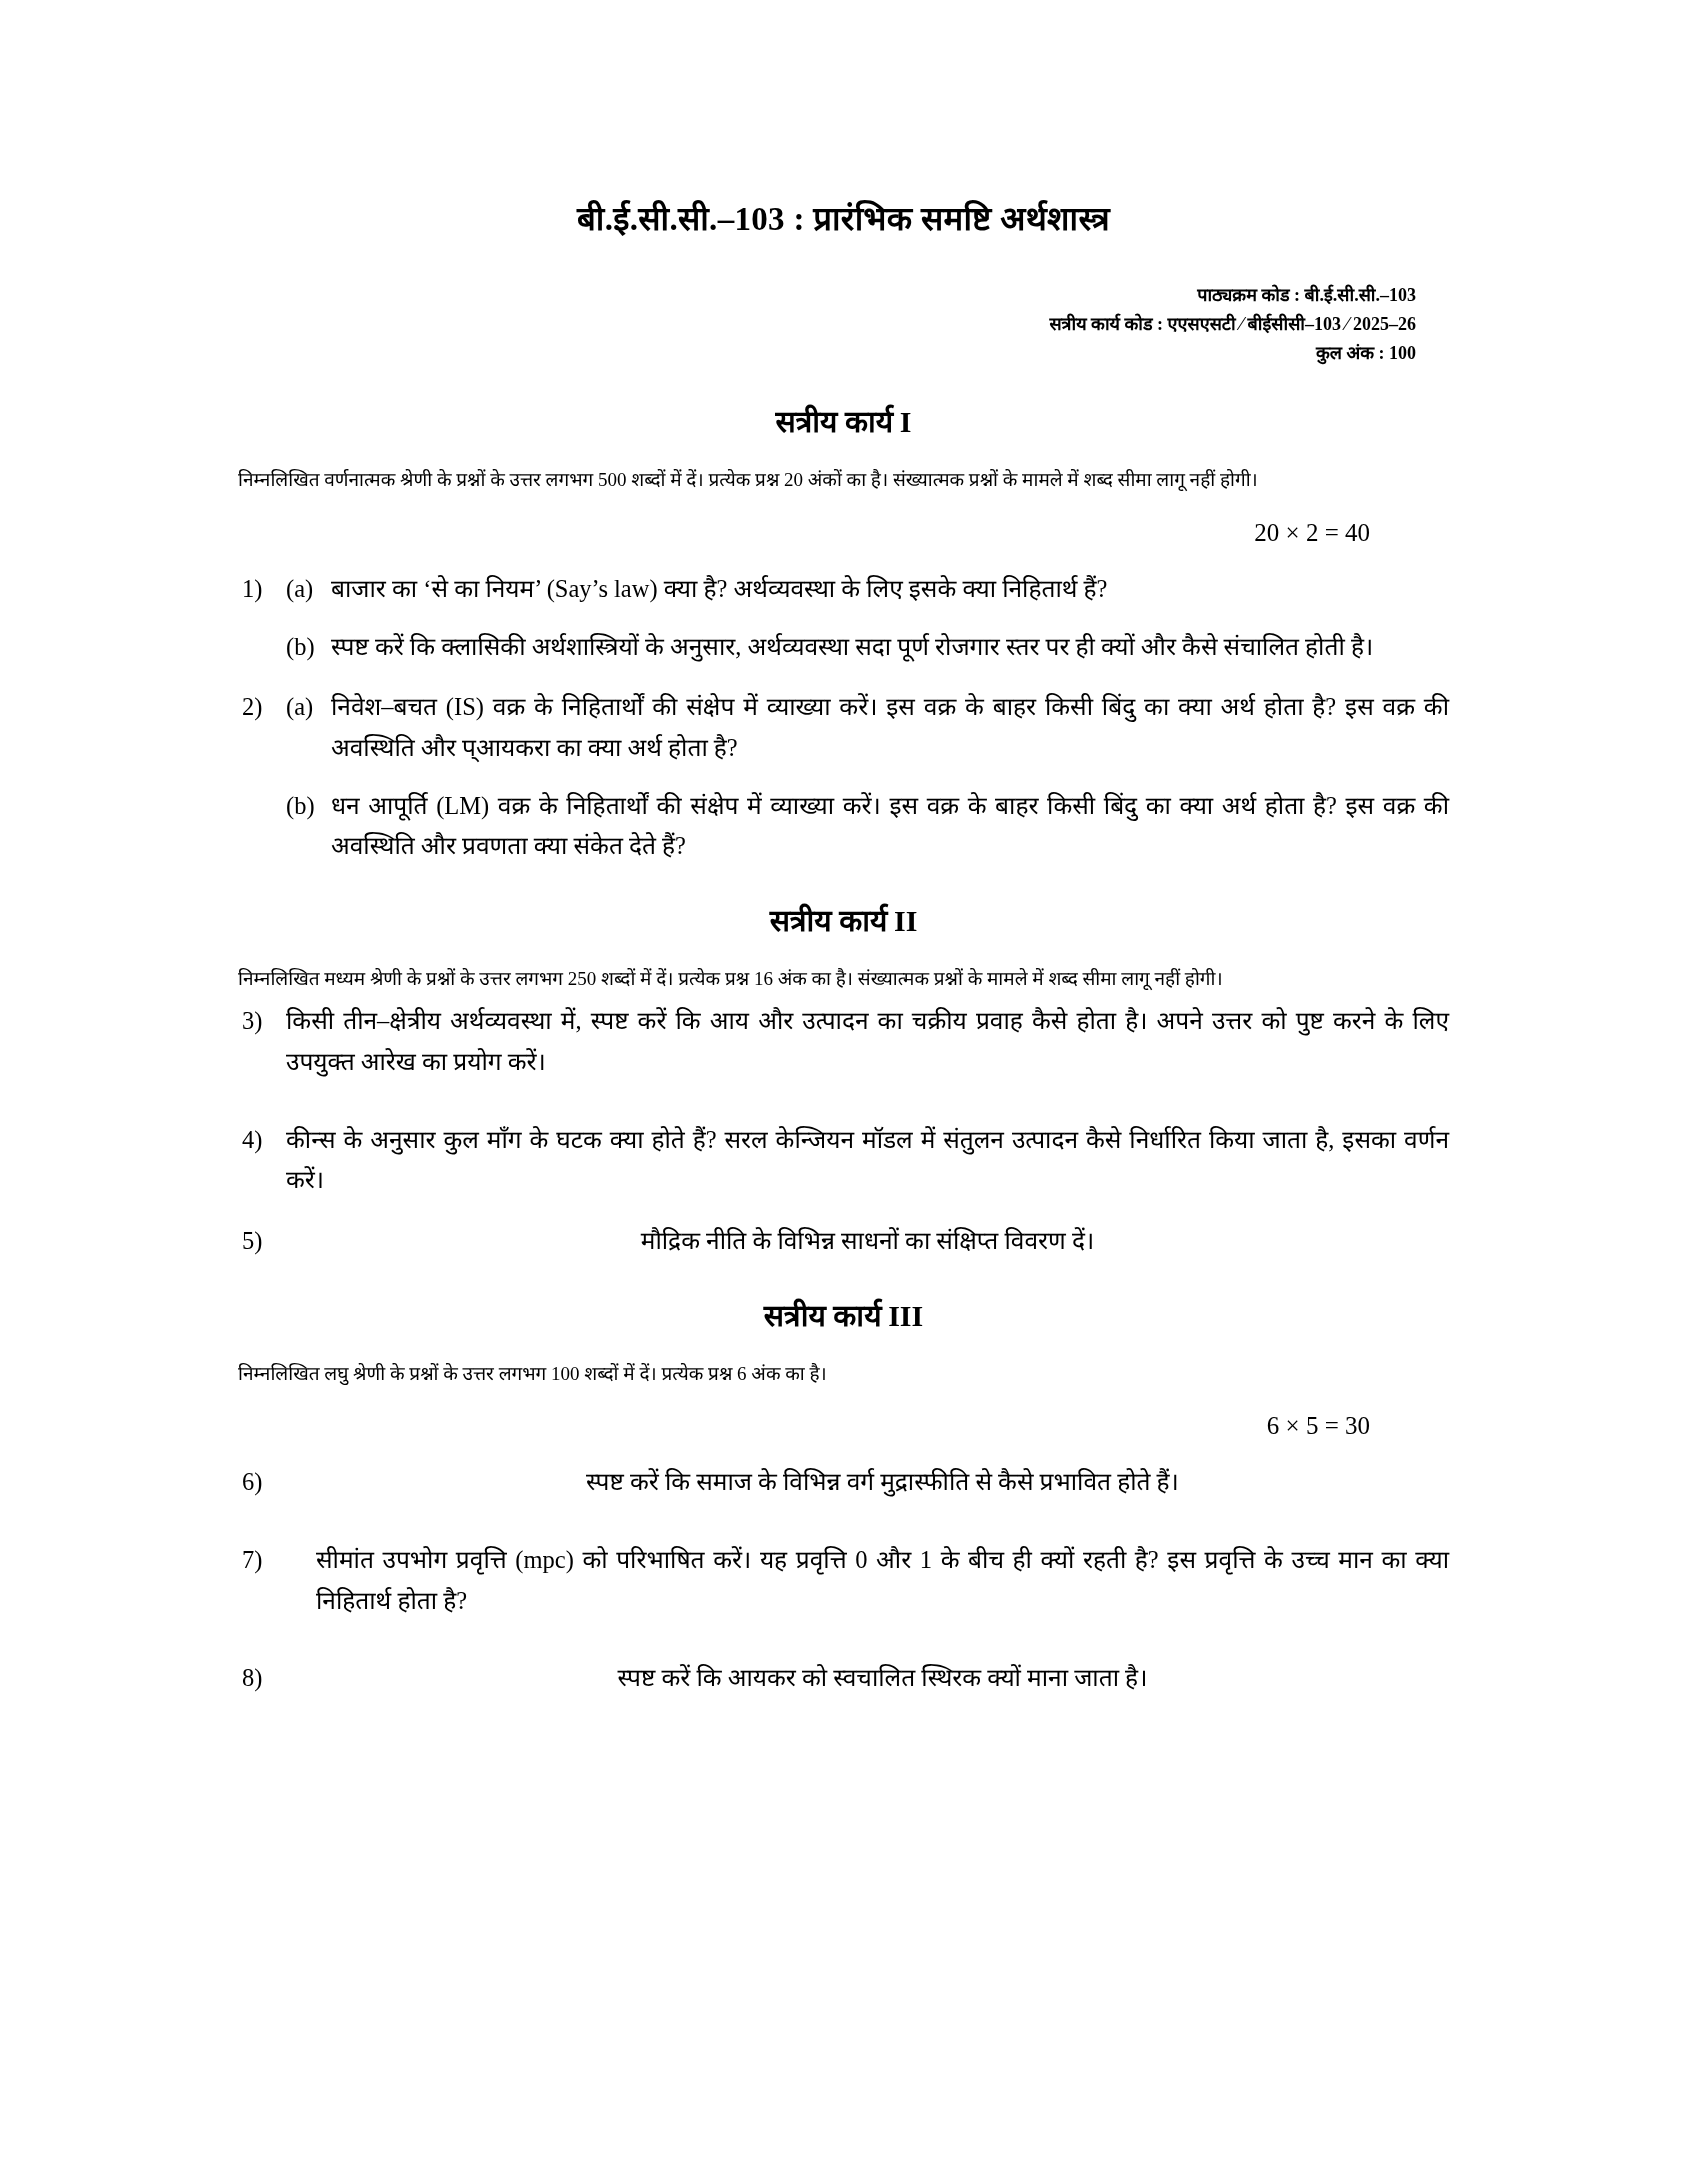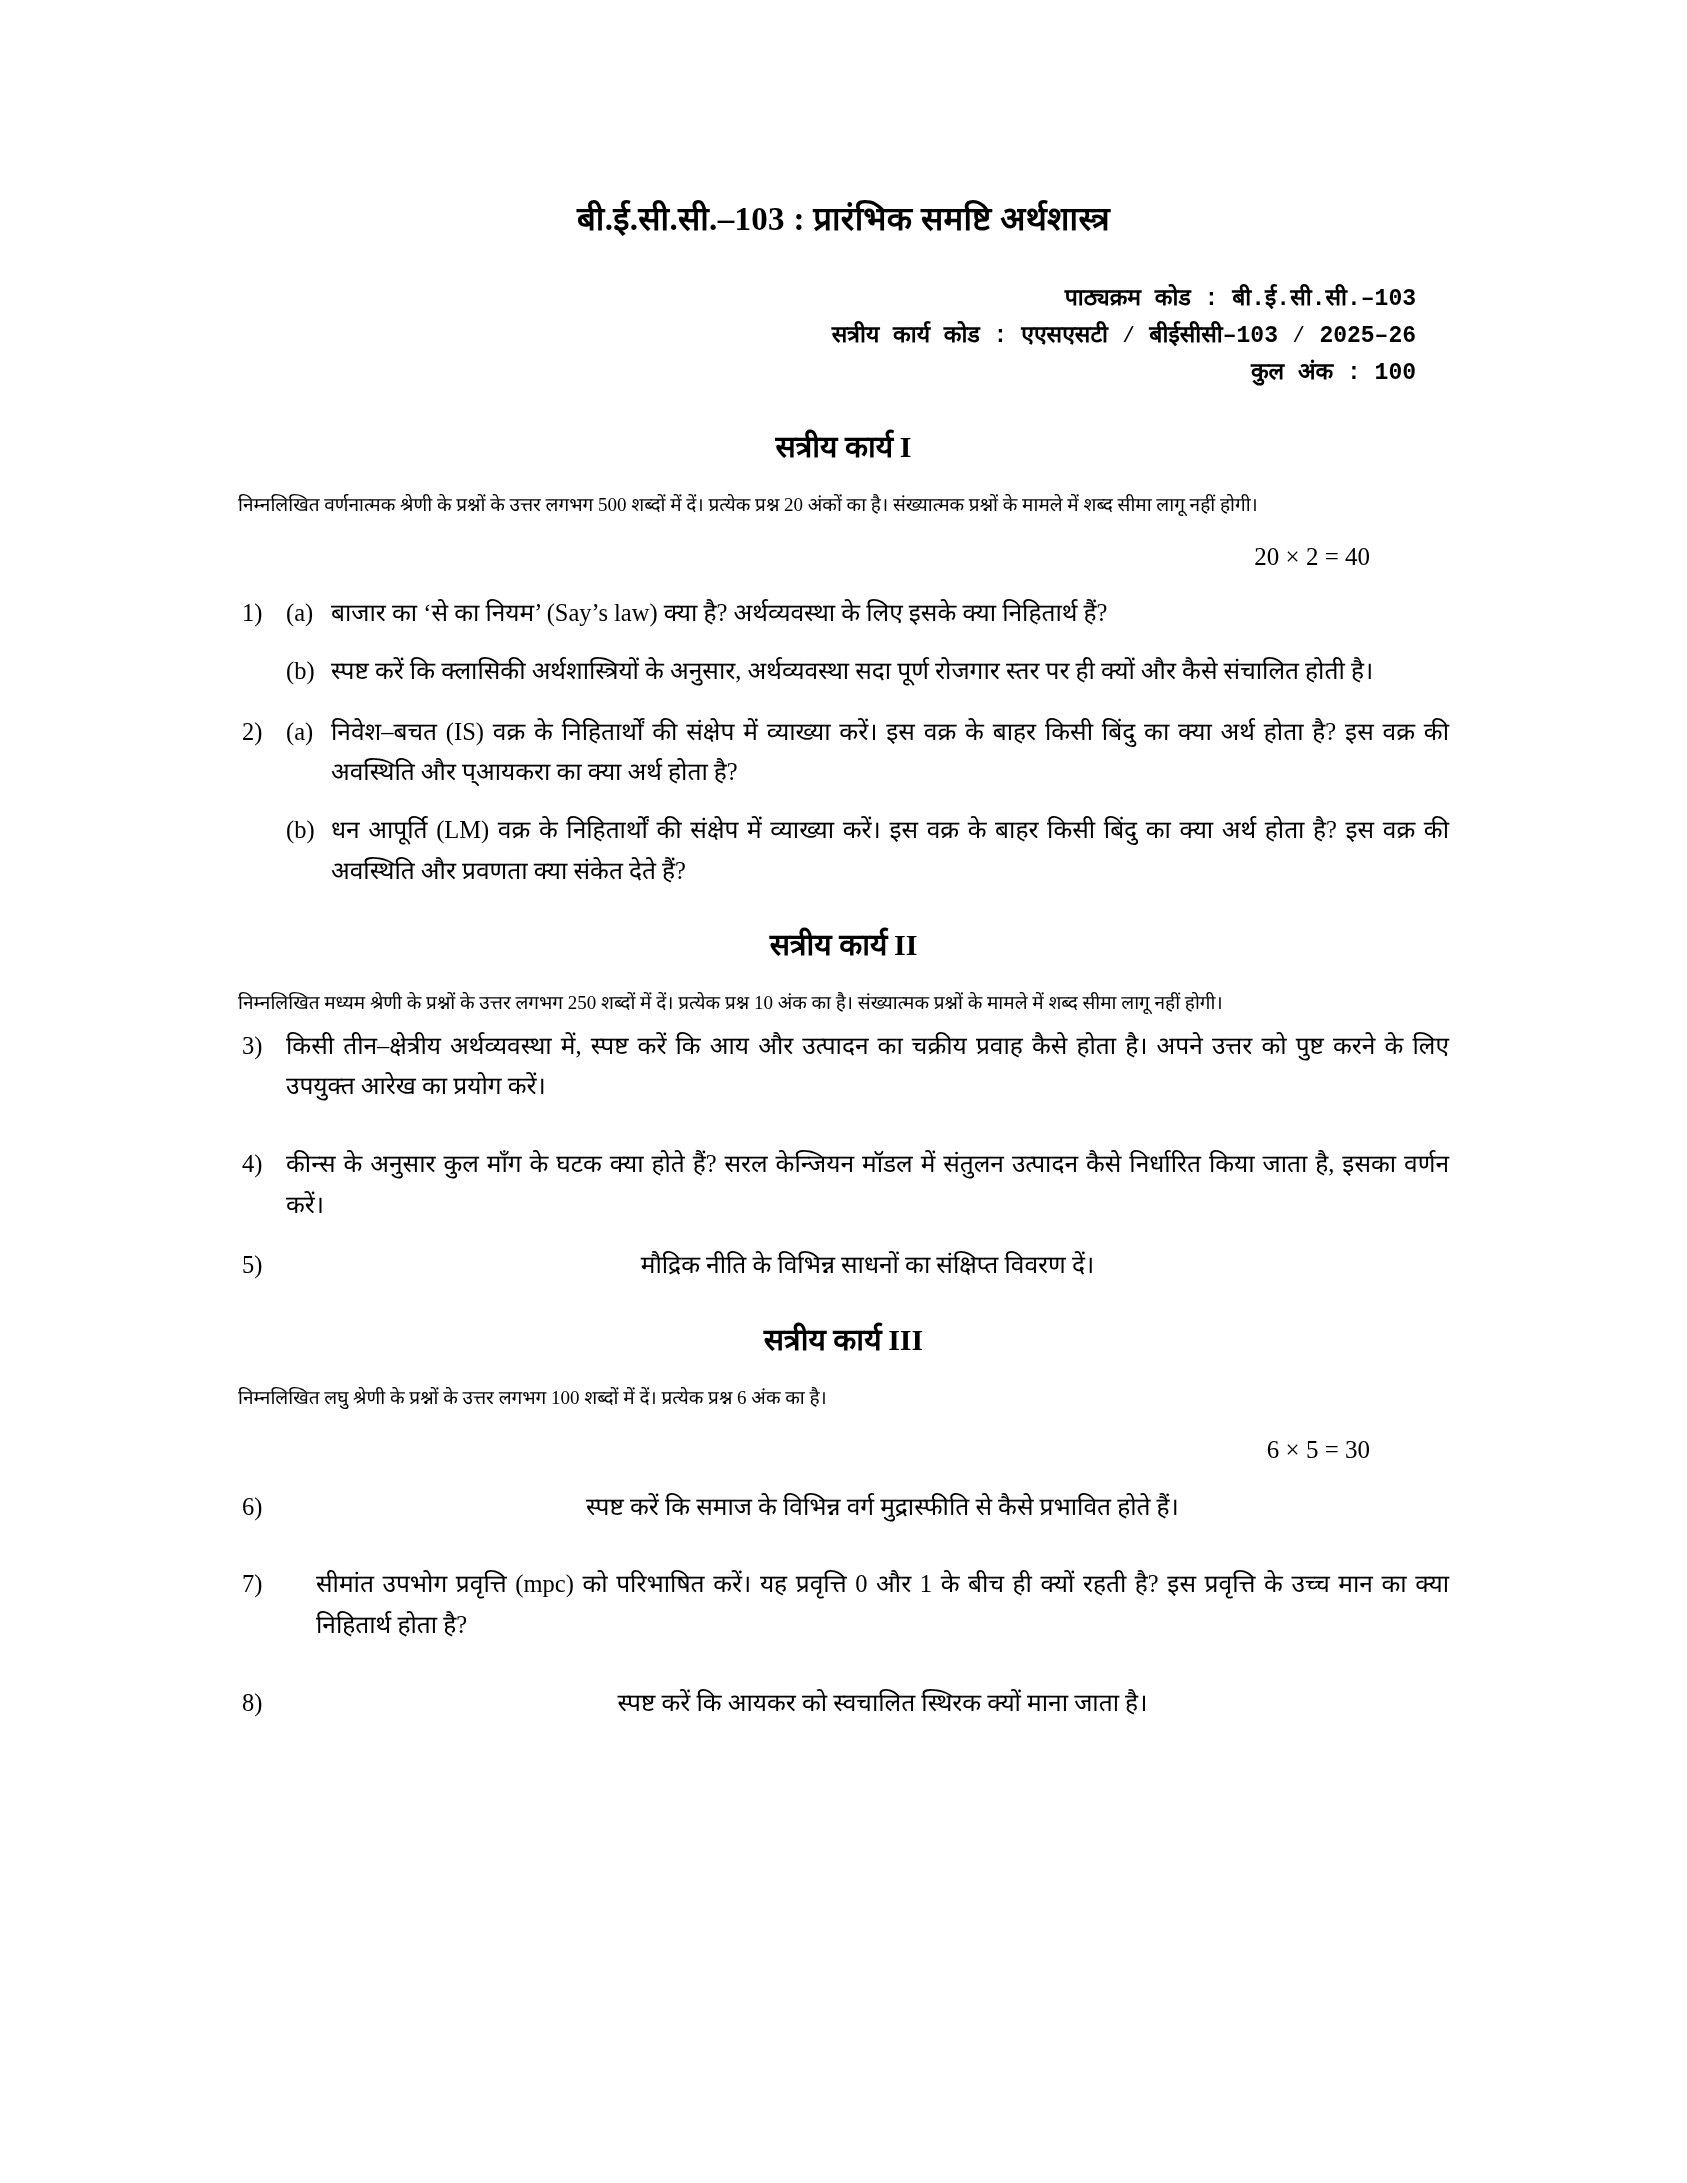--- a/index.html
+++ b/index.html
@@ -27,25 +27,24 @@
   .doc-title {
     text-align: center;
     font-size: 33px;
     font-weight: bold;
     letter-spacing: 0.3px;
     margin: 0 0 40px 0;
     line-height: 1.3;
   }
   .meta-block {
     text-align: right;
-    font-size: 23px;
+    font-size: 18px;
     font-weight: bold;
     line-height: 1.62;
     margin: 0 33px 0 0;
-    font-family: Liberation Mono, monospace;
   }
   .meta-line { white-space: nowrap; }
 
   
   .section-heading {
     text-align: center;
     font-size: 30px;
     font-weight: bold;
     margin: 32px 0 24px 0;
   }
@@ -157,21 +156,21 @@
         <div class="sub-label">(b)</div>
         <div class="sub-text">धन आपूर्ति (LM) वक्र के निहितार्थों की संक्षेप में व्याख्या करें। इस वक्र के बाहर किसी बिंदु का क्या अर्थ होता है? इस वक्र की अवस्थिति और प्रवणता क्या संकेत देते हैं?</div>
       </div>
     </div>
   </div>
 
   <div class="section-heading">
     <span>सत्रीय कार्य</span><span class="roman">II</span>
   </div>
 
-  <p class="intro narrow">निम्नलिखित मध्यम श्रेणी के प्रश्नों के उत्तर लगभग 250 शब्दों में दें। प्रत्येक प्रश्न 10 अंक का है। संख्यात्मक प्रश्नों के मामले में शब्द सीमा लागू नहीं होगी।</p>
+  <p class="intro narrow">निम्नलिखित मध्यम श्रेणी के प्रश्नों के उत्तर लगभग 250 शब्दों में दें। प्रत्येक प्रश्न 16 अंक का है। संख्यात्मक प्रश्नों के मामले में शब्द सीमा लागू नहीं होगी।</p>
 
 
   <div class="q">
     <div class="q-num">3)</div>
     <div class="q-body q-text">किसी तीन–क्षेत्रीय अर्थव्यवस्था में, स्पष्ट करें कि आय और उत्पादन का चक्रीय प्रवाह कैसे होता है। अपने उत्तर को पुष्ट करने के लिए उपयुक्त आरेख का प्रयोग करें।</div>
   </div>
 
   <div class="gap-sm"></div>
 
   <div class="q">

